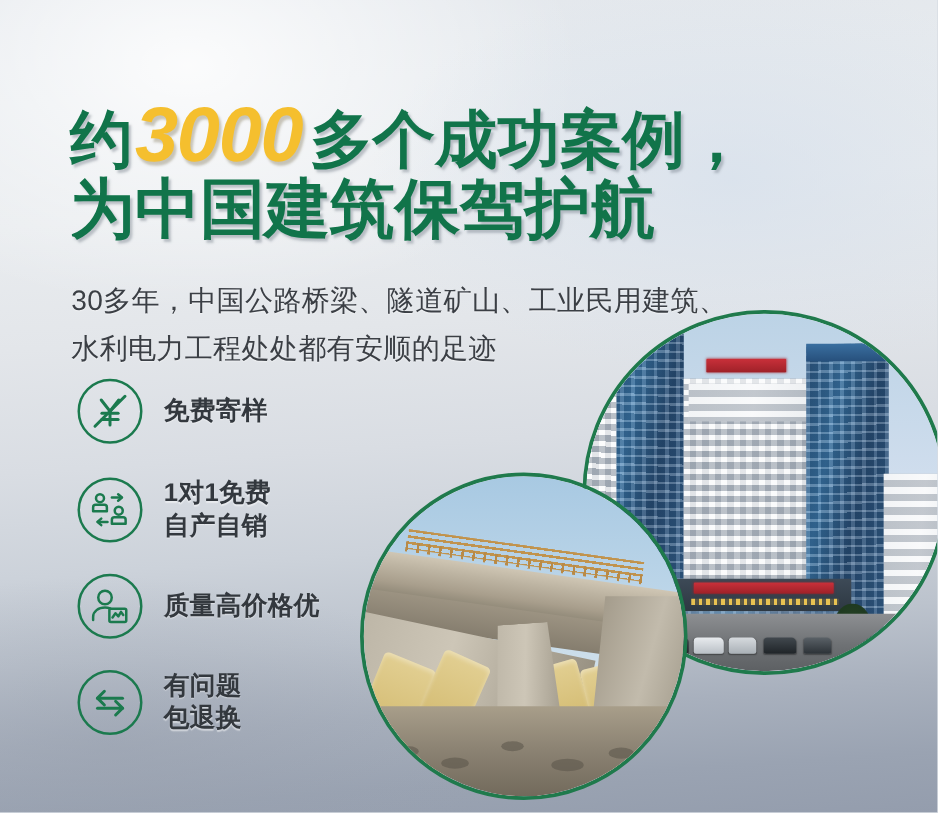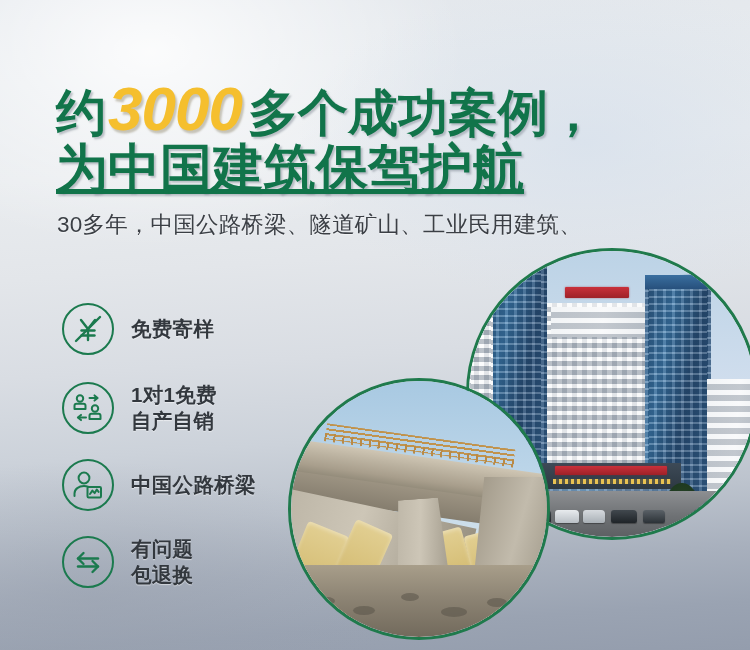--- a/index.html
+++ b/index.html
@@ -52,25 +52,25 @@
     vertical-align:baseline;
   }
   .hl-num {
     font-size:62px; font-weight:bold; font-style:italic;
     color:#f5bf2e;
     text-shadow:2px 3px 2px rgba(130,120,90,.40);
     letter-spacing:-1px;
     margin:0 6px 0 2px;
     vertical-align:baseline;
   }
-  .hl-line-2 .hl-green { font-size:52px;text-decoration:underline; }
+  .hl-line-2 .hl-green { font-size:52px; }
 
   
   #subtitle {
-    position:absolute; left:57px; top:206px;
+    position:absolute; left:57px; top:222px;
     width:650px;
     color:#3b3f45;
     font-size:22.5px;
     line-height:38px;
     letter-spacing:.2px;
     text-shadow:0 1px 1px rgba(255,255,255,.55);
   }
   #subtitle div { white-space:nowrap; }
 
   
@@ -234,20 +234,21 @@
     <div class="hl-line hl-line-1">
       <span class="hl-green">约</span><span class="hl-num">3000</span><span class="hl-green">多个成功案例，</span>
     </div>
     <div class="hl-line hl-line-2">
       <span class="hl-green">为中国建筑保驾护航</span>
     </div>
   </div>
 
   <div id="subtitle">
     <div>30多年，中国公路桥梁、隧道矿山、工业民用建筑、</div>
+    <div>水利电力工程处处都有安顺的足迹</div>
   </div>
 
   <div id="features">
 
     <div class="feature">
       <div class="f-icon">
         <svg width="34" height="34" viewBox="0 0 34 34">
           <g fill="none" stroke="#1b7a4e" stroke-width="2.4" stroke-linecap="round">
             <path d="M10 8 L17 17 L24 8"></path>
             <path d="M10.5 18.5 H23.5"></path>
@@ -288,21 +289,21 @@
         <svg width="36" height="36" viewBox="0 0 36 36">
           <g fill="none" stroke="#1b7a4e" stroke-width="2" stroke-linecap="round" stroke-linejoin="round">
             <circle cx="14" cy="11" r="5.4"></circle>
             <path d="M4.5 29 v-2.5 c0-4.4 4.2-7.5 9.5-7.5 1.5 0 2.9 .25 4.1 .7"></path>
             <rect x="17.5" y="20" width="13.5" height="10.5" rx="1.2"></rect>
             <path d="M20 27 l2.4-3.4 2.3 2.5 2.1-3.6 1.8 2.4"></path>
           </g>
         </svg>
       </div>
       <div class="f-text">
-        <span>中国公路桥梁</span>
+        <span>质量高价格优</span>
       </div>
     </div>
 
     <div class="feature">
       <div class="f-icon">
         <svg width="34" height="34" viewBox="0 0 34 34">
           <g fill="none" stroke="#1b7a4e" stroke-width="2.4" stroke-linecap="round" stroke-linejoin="round">
             <path d="M27 13.5 H7"></path>
             <path d="M12.5 8 L7 13.5 L12.5 19"></path>
             <path d="M7 21.5 H27"></path>

